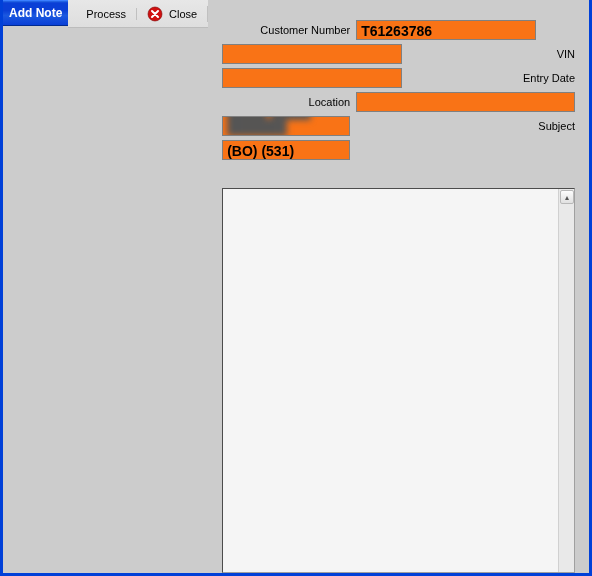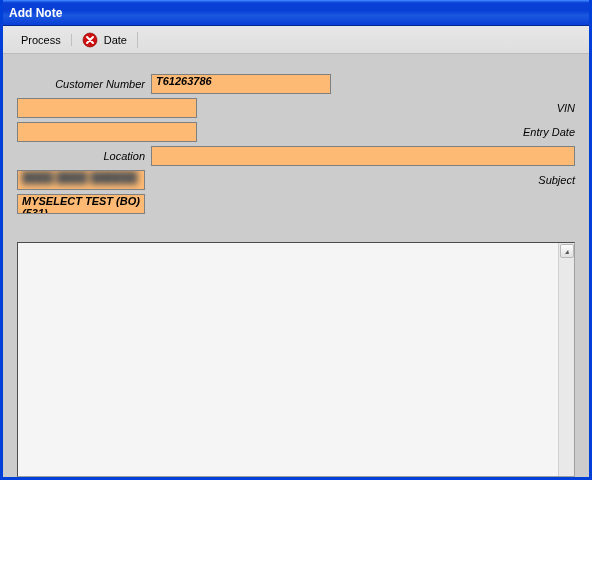--- a/index.html
+++ b/index.html
@@ -3,26 +3,26 @@
 <meta charset="utf-8">
 <style>
   * { box-sizing: border-box; }
   html, body {
     margin: 0; padding: 0;
     font-family: Tahoma, Arial, sans-serif;
     font-size: 11px;
     background: #fff;
   }
   .window {
-    width: 592px; height: 480px;
+    width: 592px; height: 576px;
     border: 3px solid #0040d8;
     border-top: none;
     background: #ccc;
     display: flex;
-    flex-direction: column;
+    flex-direction: row;
     overflow: hidden;
   }
   .titlebar {
     height: 26px;
     background: linear-gradient(to bottom, #2a6fe8 0%, #0a3fd6 8%, #0a3fd6 40%, #1a58e0 60%, #0a3fd6 100%);
     color: #fff;
     font-weight: bold;
     font-size: 12px;
     display: flex;
     align-items: center;
@@ -54,43 +54,42 @@
     width: 16px; height: 16px;
     position: relative;
   }
   .close-icon svg { display: block; }
   .content {
     flex: 1;
     background: #ccc;
     padding: 20px 14px 0 14px;
     display: flex;
     flex-direction: column;
-    font-style: italic;
   }
   .form {
     display: grid;
     grid-template-columns: 128px 1fr;
     column-gap: 6px;
     row-gap: 4px;
     align-items: center;
   }
   .lbl {
     text-align: right;
     color: #000;
     white-space: nowrap;
   }
   .field {
     height: 20px;
     border: 1px solid #808080;
-    background: #fdba74;
+    background: #f97316;
     padding: 0 4px;
     display: flex;
-    align-items: flex-start;
+    align-items: flex-end;
     font-weight: bold;
-    font-size: 11px;
+    font-size: 14px;
     overflow: hidden;
   }
   .field.narrow { width: 180px; }
   .field.wide { width: 100%; }
   .blur {
     filter: blur(3px);
     color: #555;
     user-select: none;
   }
   .textarea-wrap {
@@ -136,21 +135,21 @@
     <div class="tb-btn">
       <span>Process</span>
     </div>
     <div class="tb-btn">
       <span class="close-icon">
         <svg width="16" height="16" viewBox="0 0 16 16">
           <circle cx="8" cy="8" r="7" fill="#d01010" stroke="#7a0000" stroke-width="0.6"></circle>
           <path d="M5 5 L11 11 M11 5 L5 11" stroke="#fff" stroke-width="2" stroke-linecap="round"></path>
         </svg>
       </span>
-      <span>Date</span>
+      <span>Close</span>
     </div>
   </div>
 
   <div class="content">
 
     <div class="form">
 
       <div class="lbl">Customer Number</div>
       <div>
           <div class="field narrow">

